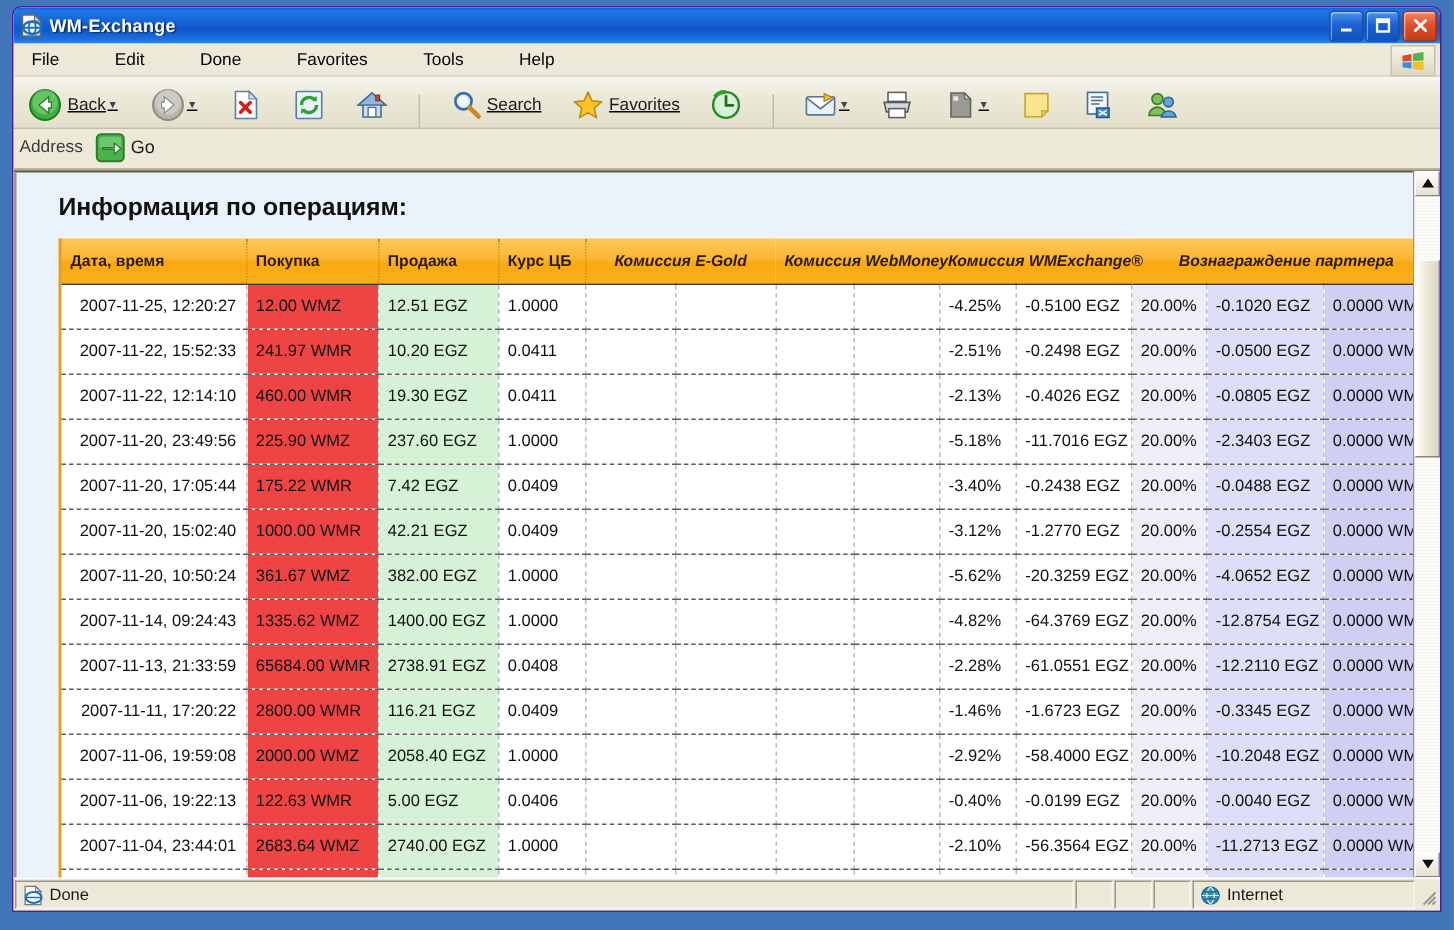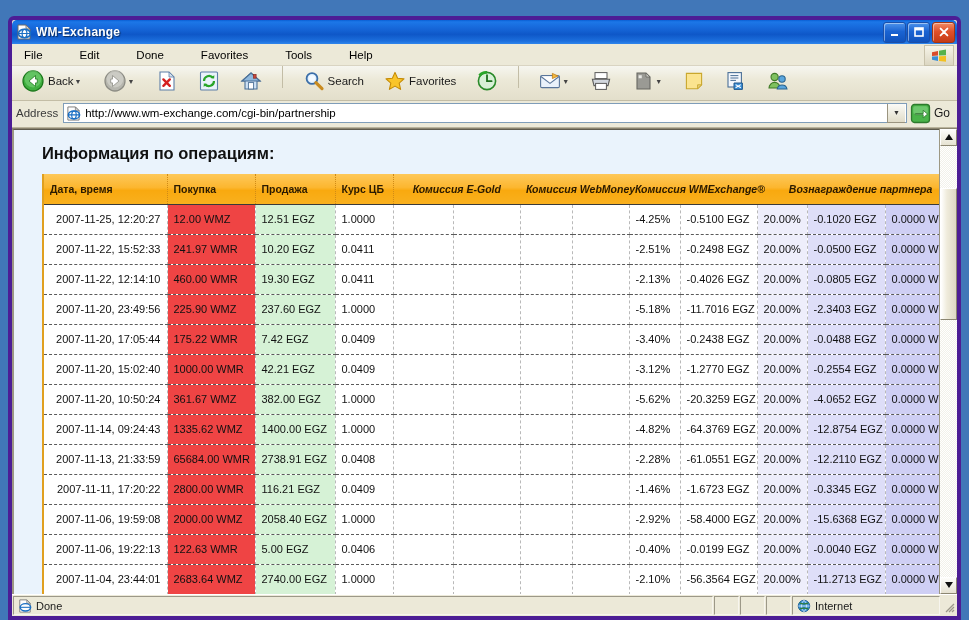--- a/index.html
+++ b/index.html
@@ -9,24 +9,24 @@
     background: #3a6ea5;
     font-family: "Liberation Sans", sans-serif;
   }
   #desktop {
     position: absolute; inset: 0;
     background: #4177b8;
   }
   
   #window {
     position: absolute;
-    left: 8px; top: 16px;
+    left: 8px; top: 4px;
     width: 953px; height: 604px;
     background: #ece9d8;
-    border: 4px solid #4c1d95;
+    border: 1px solid #4c1d95;
     border-radius: 6px 6px 0 0;
     box-sizing: border-box;
     display: flex; flex-direction: column;
     overflow: hidden;
   }
   
   #titlebar {
     height: 24px;
     background: linear-gradient(to bottom,#0a5fd4 0%,#1c77e8 8%,#1564d6 40%,#0e57c8 60%,#1c6fdd 88%,#2f86ec 100%);
     display: flex; align-items: center;
@@ -77,24 +77,25 @@
   #menu-flag {
     position: absolute; right: 3px; top: 1px;
     width: 28px; height: 19px;
     background: linear-gradient(to bottom,#f6f4e8,#dcd7c2);
     border: 1px solid #c8c2ab;
     display: flex; align-items: center; justify-content: center;
   }
   
   #toolbar {
     height: 34px; background: linear-gradient(to bottom,#f6f6f0 0%,#ece9d8 40%,#e3dfcb 100%);
-    display: flex; align-items: flex-start;
+    display: flex; align-items: flex-end;
     padding-left: 5px; gap: 12px;
     border-bottom: 1px solid #c3bda6;
     flex: 0 0 auto;
+    text-decoration: underline;
   }
   .tb { display:flex; align-items:center; height:28px; padding:0 3px; cursor:default; border:1px solid transparent; border-radius:3px; }
   .tb-label { font-size:11.5px; color:#1a1a1a; margin-left:3px; }
   .tb-arrow { width:9px; height:28px; display:flex; align-items:center; justify-content:center; color:#444; font-size:7px; }
   .tb-sep { width:1px; height:22px; background:#c3bda6; margin:0 4px; }
   
   #addressbar {
     height: 24px; background: #ece9d8;
     display: flex; align-items: center;
     padding: 0 3px 2px 4px;
@@ -409,33 +410,20 @@
           <circle cx="7.6" cy="7" r="3.6" fill="#7fc15f" stroke="#3f7a27" stroke-width="1.1"></circle>
           <path d="M2 18 a5.6 5.6 0 0 1 11.2 0 z" fill="#7fc15f" stroke="#3f7a27" stroke-width="1.1"></path>
           <circle cx="15" cy="9" r="3.2" fill="#5aa6dd" stroke="#2b648f" stroke-width="1.1"></circle>
           <path d="M10.2 19 a5 5 0 0 1 9.8 0 z" fill="#5aa6dd" stroke="#2b648f" stroke-width="1.1"></path>
         </svg>
       </div>
     </div>
 
     <div id="addressbar">
       <span id="address-label">Address</span>
-      <div id="address-field">
-        <span style="display:flex;margin-left:2px;">
-          <svg width="15" height="15" viewBox="0 0 16 16">
-            <path d="M2 1h8l4 4v10H2z" fill="#fdfdfd" stroke="#7a7a7a" stroke-width="1"></path>
-            <path d="M10 1l4 4h-4z" fill="#d6d6d6" stroke="#7a7a7a" stroke-width=".8"></path>
-            <ellipse cx="8.5" cy="9.5" rx="6" ry="4.2" fill="none" stroke="#1a6fc4" stroke-width="1.6"></ellipse>
-            <ellipse cx="8.5" cy="9.5" rx="2.4" ry="4.2" fill="none" stroke="#1a6fc4" stroke-width="1.2"></ellipse>
-            <path d="M3 9.5h11" stroke="#1a6fc4" stroke-width="1.2"></path>
-          </svg>
-        </span>
-        <span id="address-url">http://www.wm-exchange.com/cgi-bin/partnership</span>
-        <span id="address-drop">▼</span>
-      </div>
       <div id="go-btn">
         <svg width="21" height="21" viewBox="0 0 22 22">
           <rect x="1.6" y="1.6" width="18.8" height="18.8" rx="3" fill="#49b349" stroke="#2c7a2c" stroke-width="1.4"></rect>
           <rect x="3.4" y="3.4" width="15.2" height="8" rx="2" fill="#7ed07e" opacity=".7"></rect>
           <path d="M5.6 11 h8.2 V7.6 L18.4 11.6 L13.8 15.6 V12.2 H5.6 z" fill="#fff" stroke="#2c7a2c" stroke-width=".9" stroke-linejoin="round"></path>
         </svg>
         <span id="go-label">Go</span>
       </div>
     </div>
 
@@ -627,21 +615,21 @@
                   <td class="c-buy">2000.00 WMZ</td>
                   <td class="c-sell">2058.40 EGZ</td>
                   <td class="c-rate">1.0000</td>
                   <td class="c-blank"></td>
                   <td class="c-blank"></td>
                   <td class="c-blank"></td>
                   <td class="c-blank"></td>
                   <td class="c-pct">-2.92%</td>
                   <td class="c-comm">-58.4000 EGZ</td>
                   <td class="c-share">20.00%</td>
-                  <td class="c-rew1">-15.6368 EGZ</td>
+                  <td class="c-rew1">-10.2048 EGZ</td>
                   <td class="c-rew2">0.0000 WMZ</td>
                 </tr>
                 <tr>
                   <td class="c-date">2007-11-06, 19:22:13</td>
                   <td class="c-buy">122.63 WMR</td>
                   <td class="c-sell">5.00 EGZ</td>
                   <td class="c-rate">0.0406</td>
                   <td class="c-blank"></td>
                   <td class="c-blank"></td>
                   <td class="c-blank"></td>

